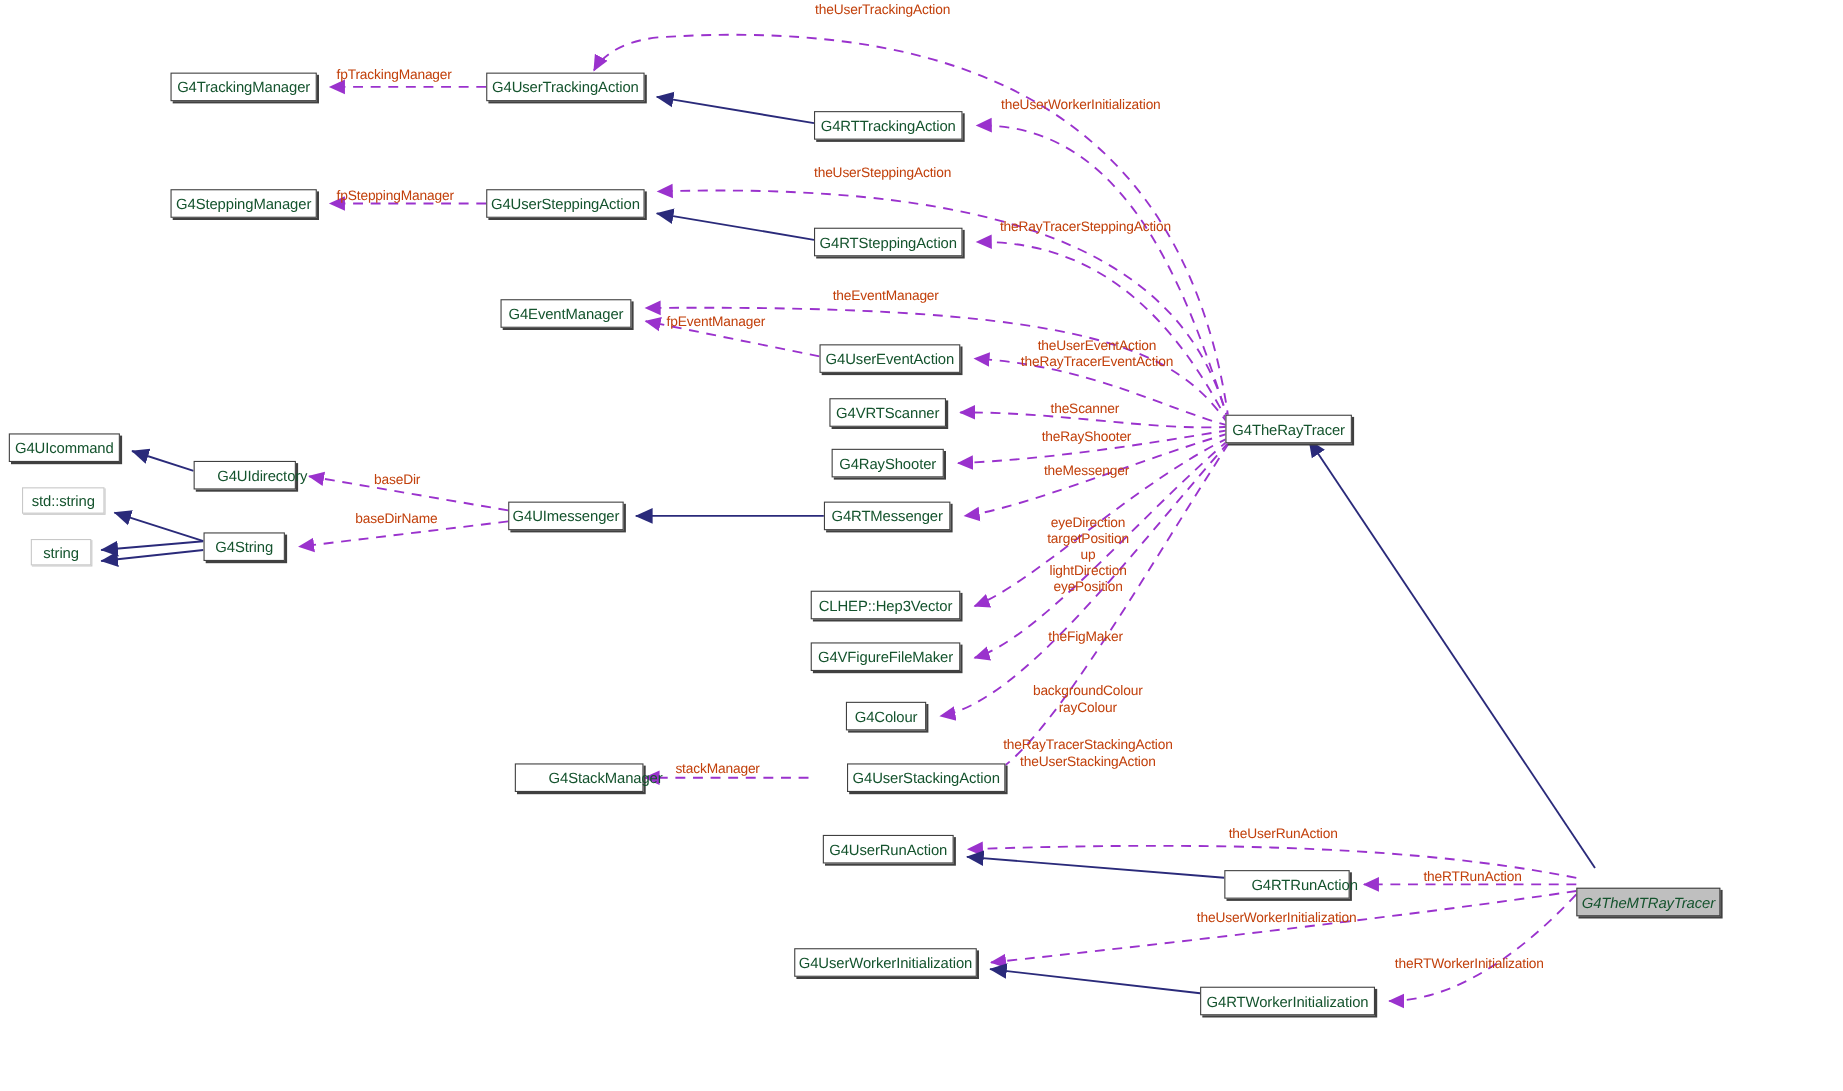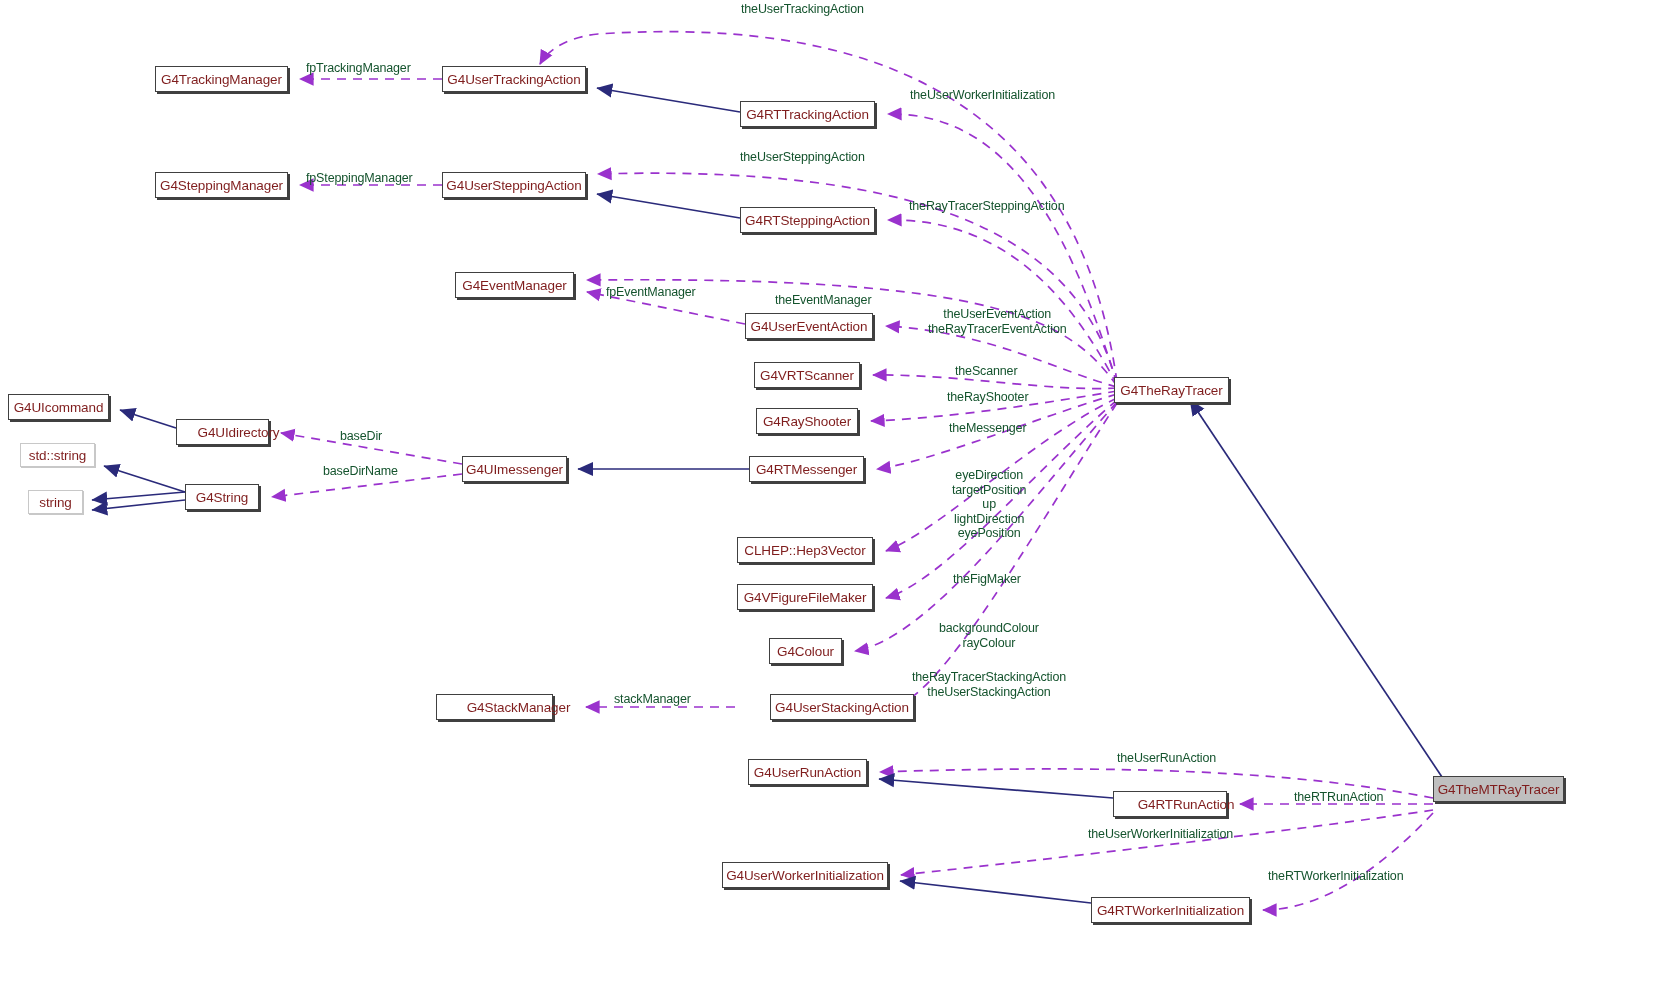--- a/index.html
+++ b/index.html
@@ -21,39 +21,39 @@
     width: 1675px;
     height: 992px;
   }
   .node {
     position: absolute;
     box-sizing: border-box;
     background: #ffffff;
     border: 1px solid #404040;
     box-shadow: 2px 2px 0 0 #404040;
     font-size: 13.5px;
-    color: #7f1d1d;
+    color: #14532d;
     display: flex;
     align-items: center;
     justify-content: center;
     white-space: nowrap;
     letter-spacing: -0.1px;
     z-index: 5;
   }
   .node.ghost {
     border: 1px solid #c8c8c8;
     box-shadow: 1px 1px 0 0 #c8c8c8;
   }
   .node.highlight {
     background: #bfbfbf;
   }
   .edge-label {
     position: absolute;
     font-size: 12.5px;
-    color: #14532d;
+    color: #c2410c;
     white-space: nowrap;
     letter-spacing: -0.15px;
     z-index: 4;
     line-height: 14.5px;
     text-align: center;
   }
 </style>
 </head>
 <body>
 
@@ -198,51 +198,51 @@
       </div>
       <div class="node" style="left: 737px; top: 537px; width: 136px; height: 26px;">
         <span>CLHEP::Hep3Vector</span>
       </div>
       <div class="node" style="left: 737px; top: 584px; width: 136px; height: 26px;">
         <span>G4VFigureFileMaker</span>
       </div>
       <div class="node" style="left: 769px; top: 638px; width: 73px; height: 26px;">
         <span>G4Colour</span>
       </div>
-      <div class="node" style="left: 436px; top: 694px; width: 117px; height: 26px; padding-left: 48px;">
+      <div class="node" style="left: 468px; top: 694px; width: 117px; height: 26px; padding-left: 48px;">
         <span>G4StackManager</span>
       </div>
       <div class="node" style="left: 770px; top: 694px; width: 144px; height: 26px;">
         <span>G4UserStackingAction</span>
       </div>
       <div class="node" style="left: 748px; top: 759px; width: 119px; height: 26px;">
         <span>G4UserRunAction</span>
       </div>
       <div class="node" style="left: 1113px; top: 791px; width: 114px; height: 26px; padding-left: 32px;">
         <span>G4RTRunAction</span>
       </div>
-      <div class="node highlight" style="left: 1433px; top: 776px; width: 131px; height: 26px;">
+      <div class="node highlight" style="left: 1433px; top: 807px; width: 131px; height: 26px; font-style: italic;">
         <span>G4TheMTRayTracer</span>
       </div>
       <div class="node" style="left: 722px; top: 862px; width: 166px; height: 26px;">
         <span>G4UserWorkerInitialization</span>
       </div>
       <div class="node" style="left: 1091px; top: 897px; width: 159px; height: 26px;">
         <span>G4RTWorkerInitialization</span>
       </div>
     </div>
 
   <div id="label-layer">
       <div class="edge-label" style="left: 306px; top: 61px;">fpTrackingManager</div>
       <div class="edge-label" style="left: 741px; top: 2px;">theUserTrackingAction</div>
       <div class="edge-label" style="left: 910px; top: 88px;">theUserWorkerInitialization</div>
       <div class="edge-label" style="left: 306px; top: 171px;">fpSteppingManager</div>
       <div class="edge-label" style="left: 740px; top: 150px;">theUserSteppingAction</div>
       <div class="edge-label" style="left: 909px; top: 199px;">theRayTracerSteppingAction</div>
-      <div class="edge-label" style="left: 775px; top: 262px; margin-top: 31px;">theEventManager</div>
+      <div class="edge-label" style="left: 757px; top: 262px;">theEventManager</div>
       <div class="edge-label" style="left: 606px; top: 285px;">fpEventManager</div>
       <div class="edge-label" style="left: 928px; top: 307px;">theUserEventAction<br>theRayTracerEventAction</div>
       <div class="edge-label" style="left: 955px; top: 364px;">theScanner</div>
       <div class="edge-label" style="left: 947px; top: 390px; text-align: right;">theRayShooter</div>
       <div class="edge-label" style="left: 949px; top: 421px;">theMessenger</div>
       <div class="edge-label" style="left: 340px; top: 429px;">baseDir</div>
       <div class="edge-label" style="left: 323px; top: 464px;">baseDirName</div>
       <div class="edge-label" style="left: 952px; top: 468px;">eyeDirection<br>targetPosition<br>up<br>lightDirection<br>eyePosition</div>
       <div class="edge-label" style="left: 953px; top: 572px;">theFigMaker</div>
       <div class="edge-label" style="left: 939px; top: 621px;">backgroundColour<br>rayColour</div>

